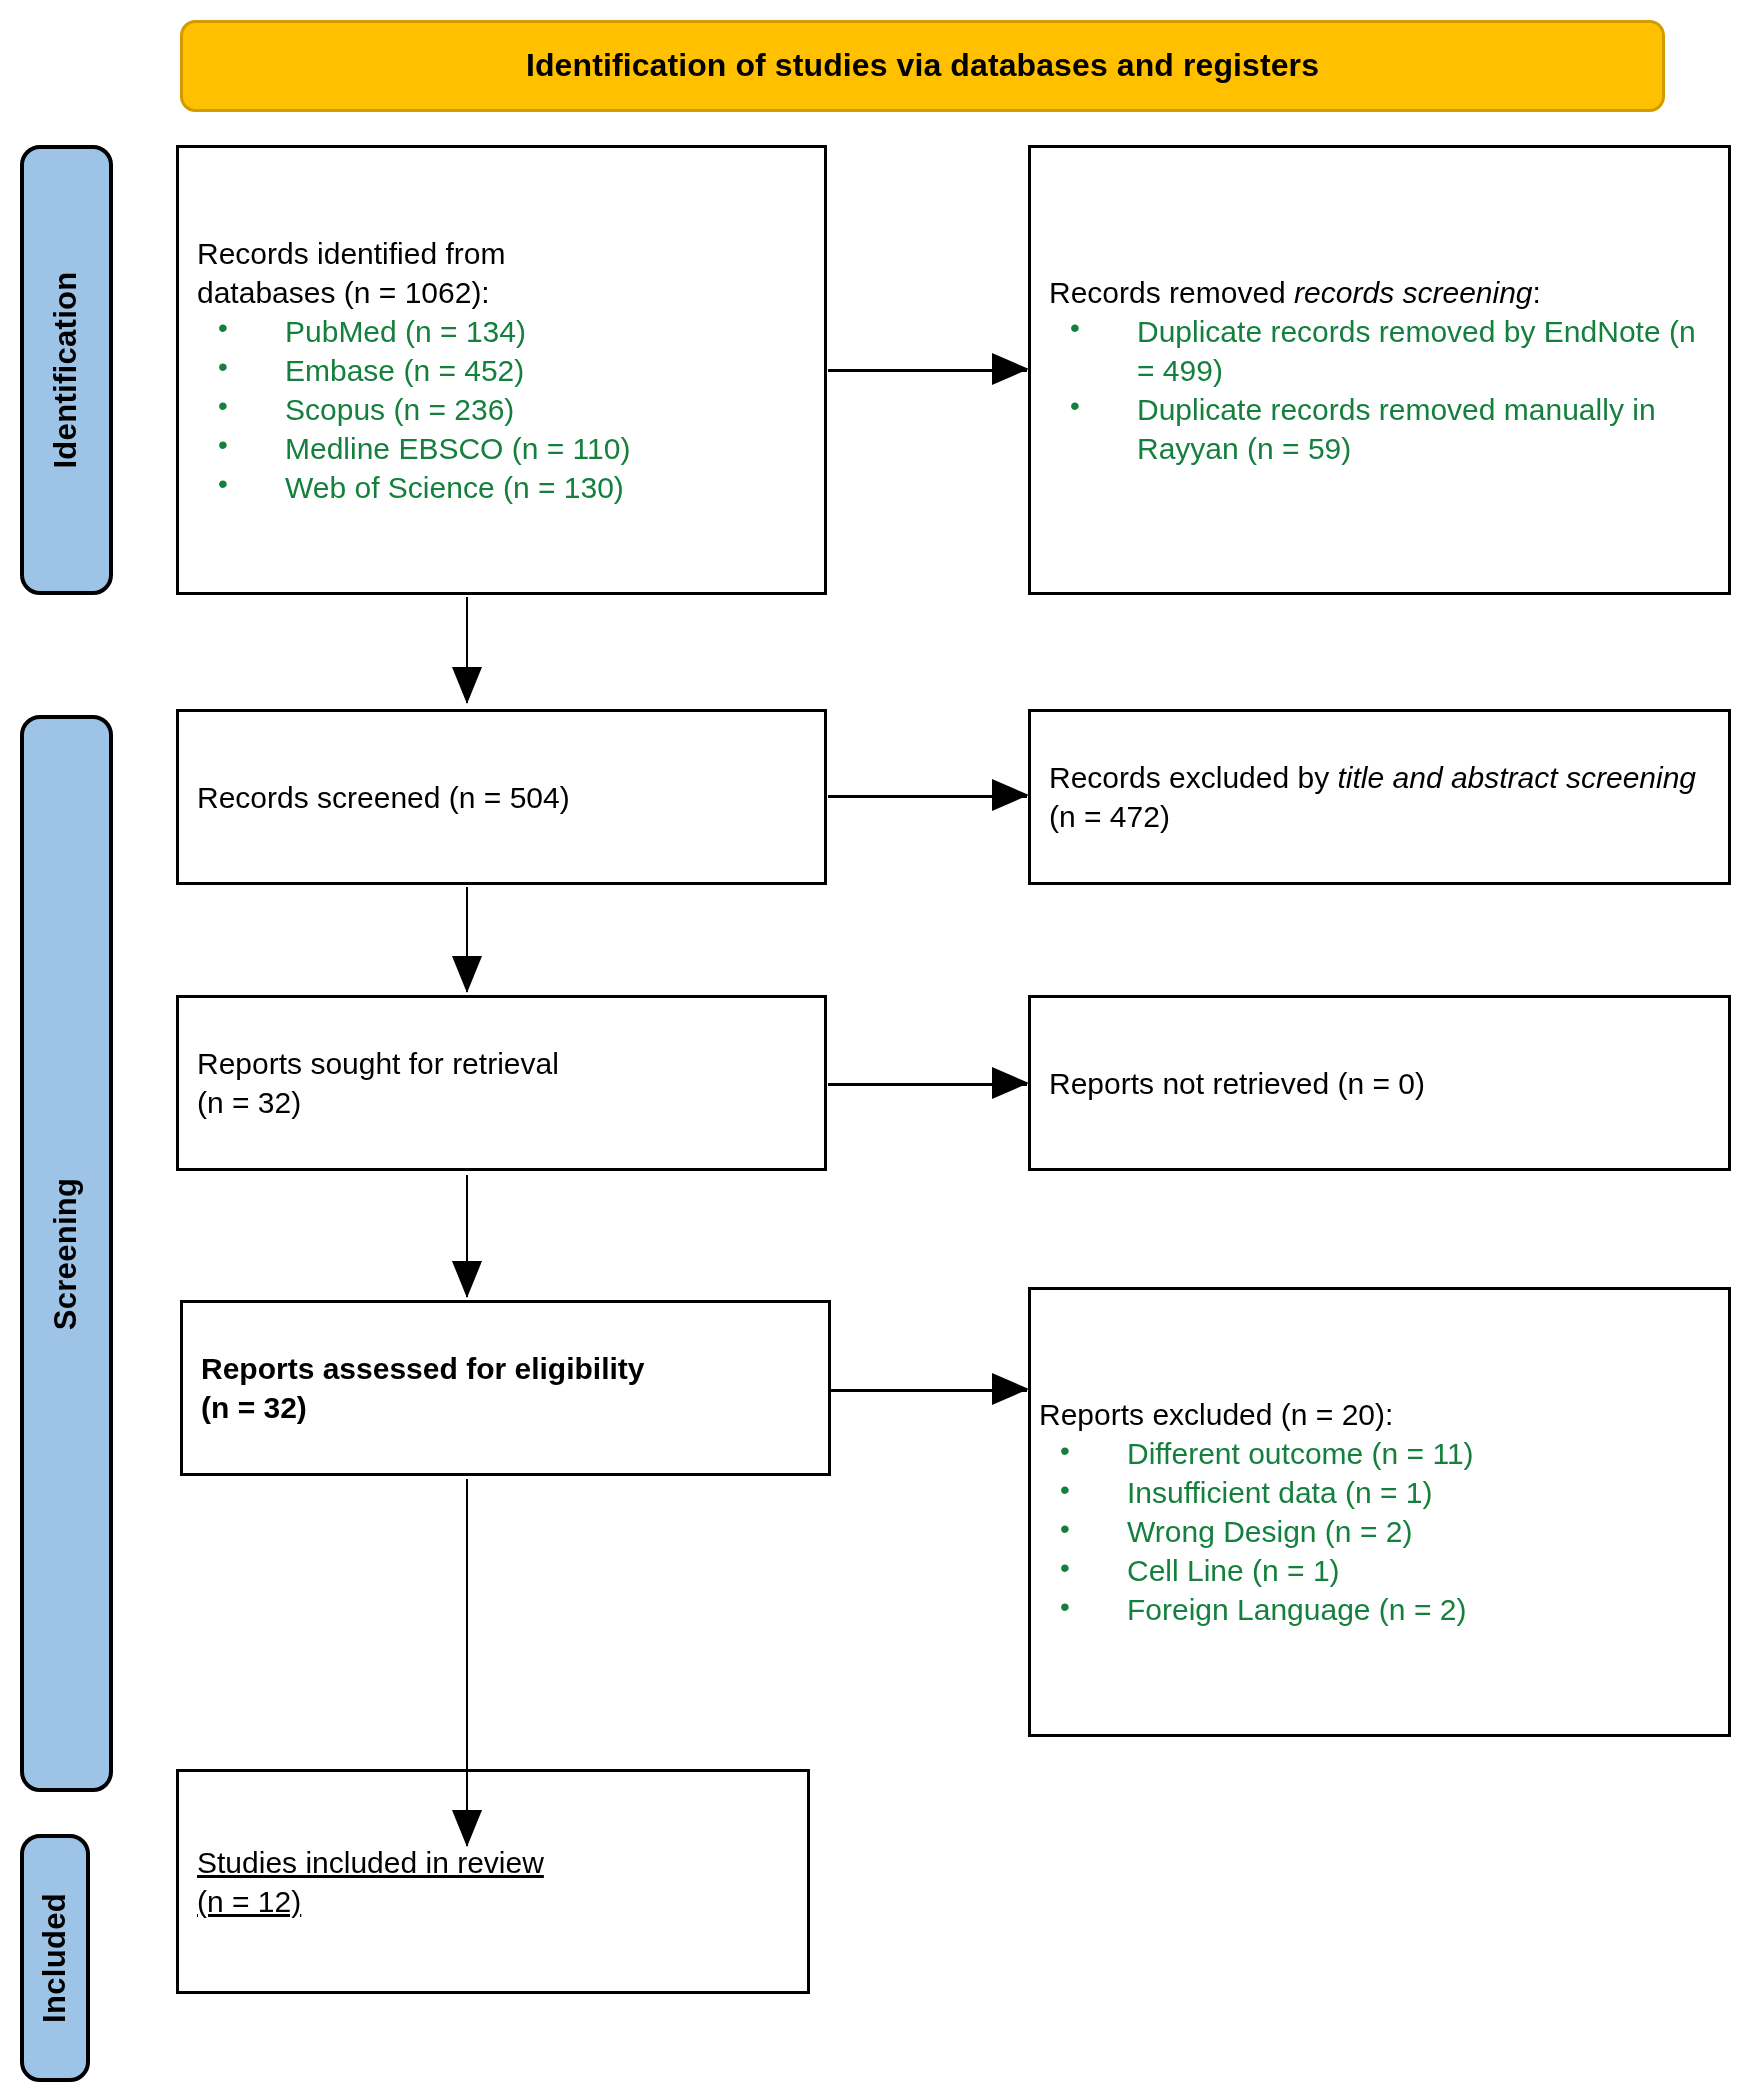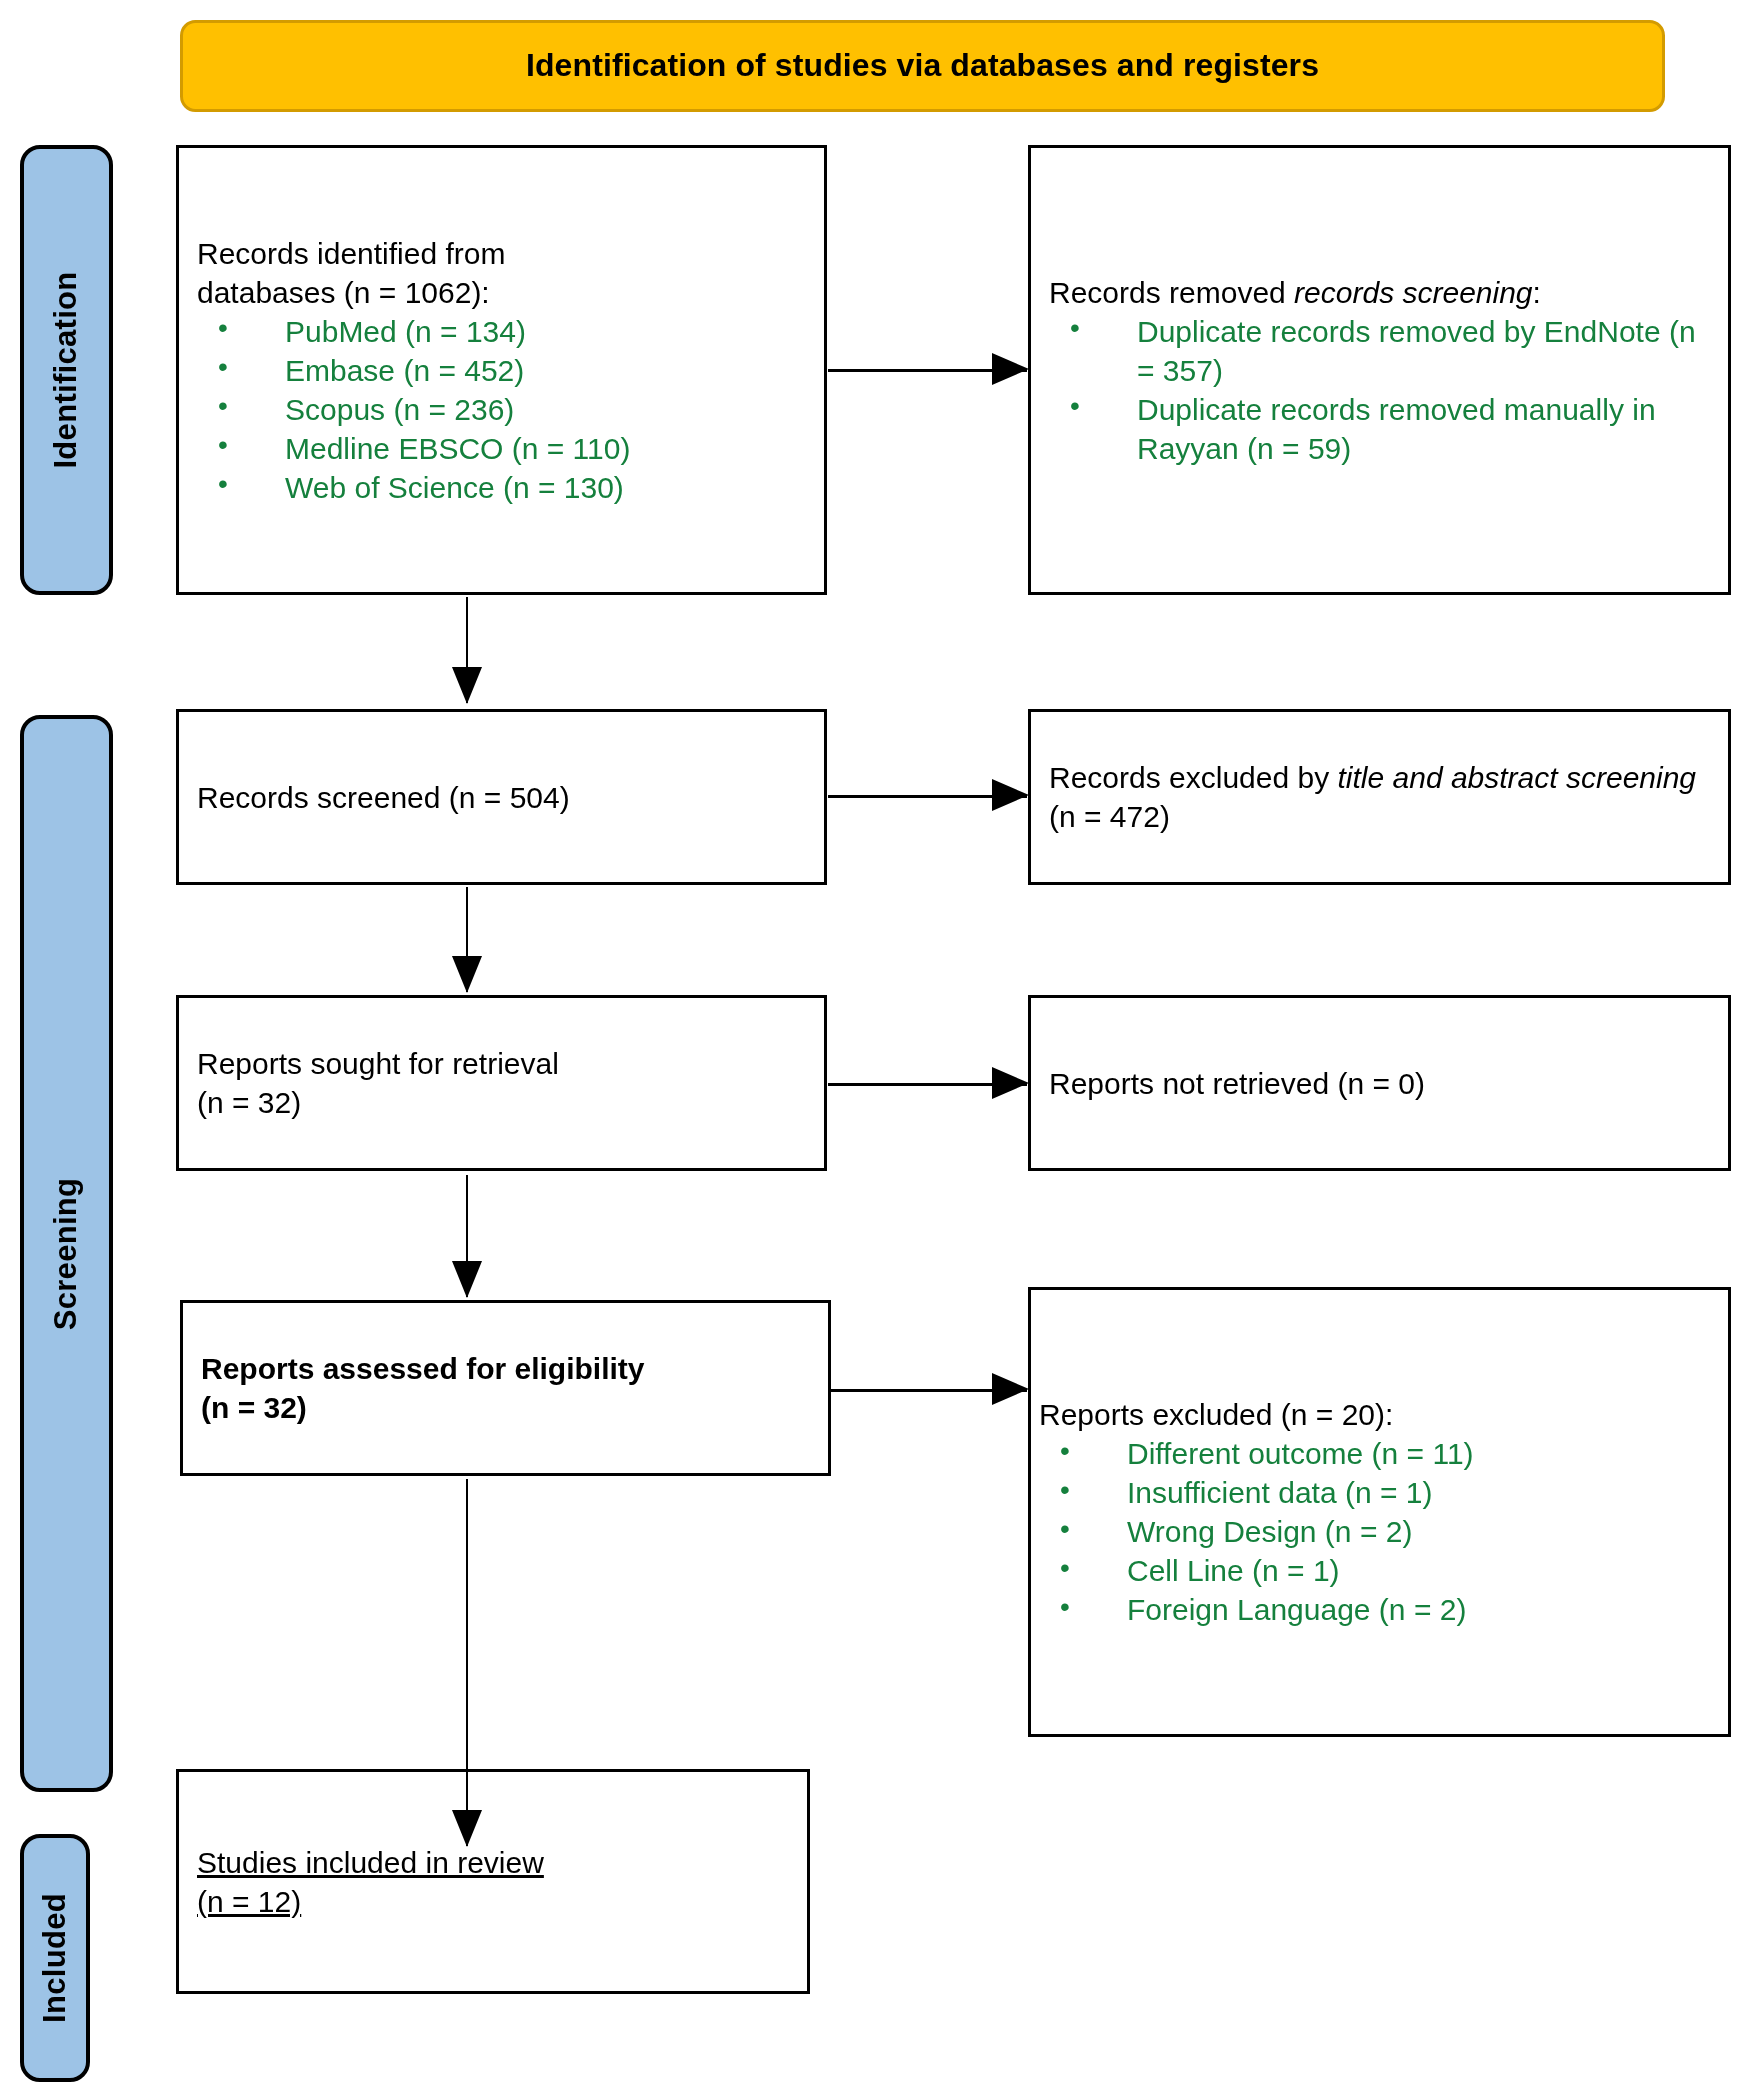--- a/index.html
+++ b/index.html
@@ -212,21 +212,21 @@
       <li>Medline EBSCO (n = 110)</li>
       <li>Web of Science (n = 130)</li>
     </ul>
   </div>
 
   <div class="flow-box" id="box-removed">
     <div class="box-text">
       <span>Records removed </span><span class="it">records screening</span><span>:</span>
     </div>
     <ul class="bullets">
-      <li>Duplicate records removed by EndNote (n = 357)</li>
+      <li>Duplicate records removed by EndNote (n = 499)</li>
       <li>Duplicate records removed manually in Rayyan (n = 59)</li>
     </ul>
   </div>
 
   <div class="flow-box" id="box-screened">
     <div class="box-text">Records screened (n = 504)</div>
   </div>
 
   <div class="flow-box" id="box-excluded-screen">
     <div class="box-text">

